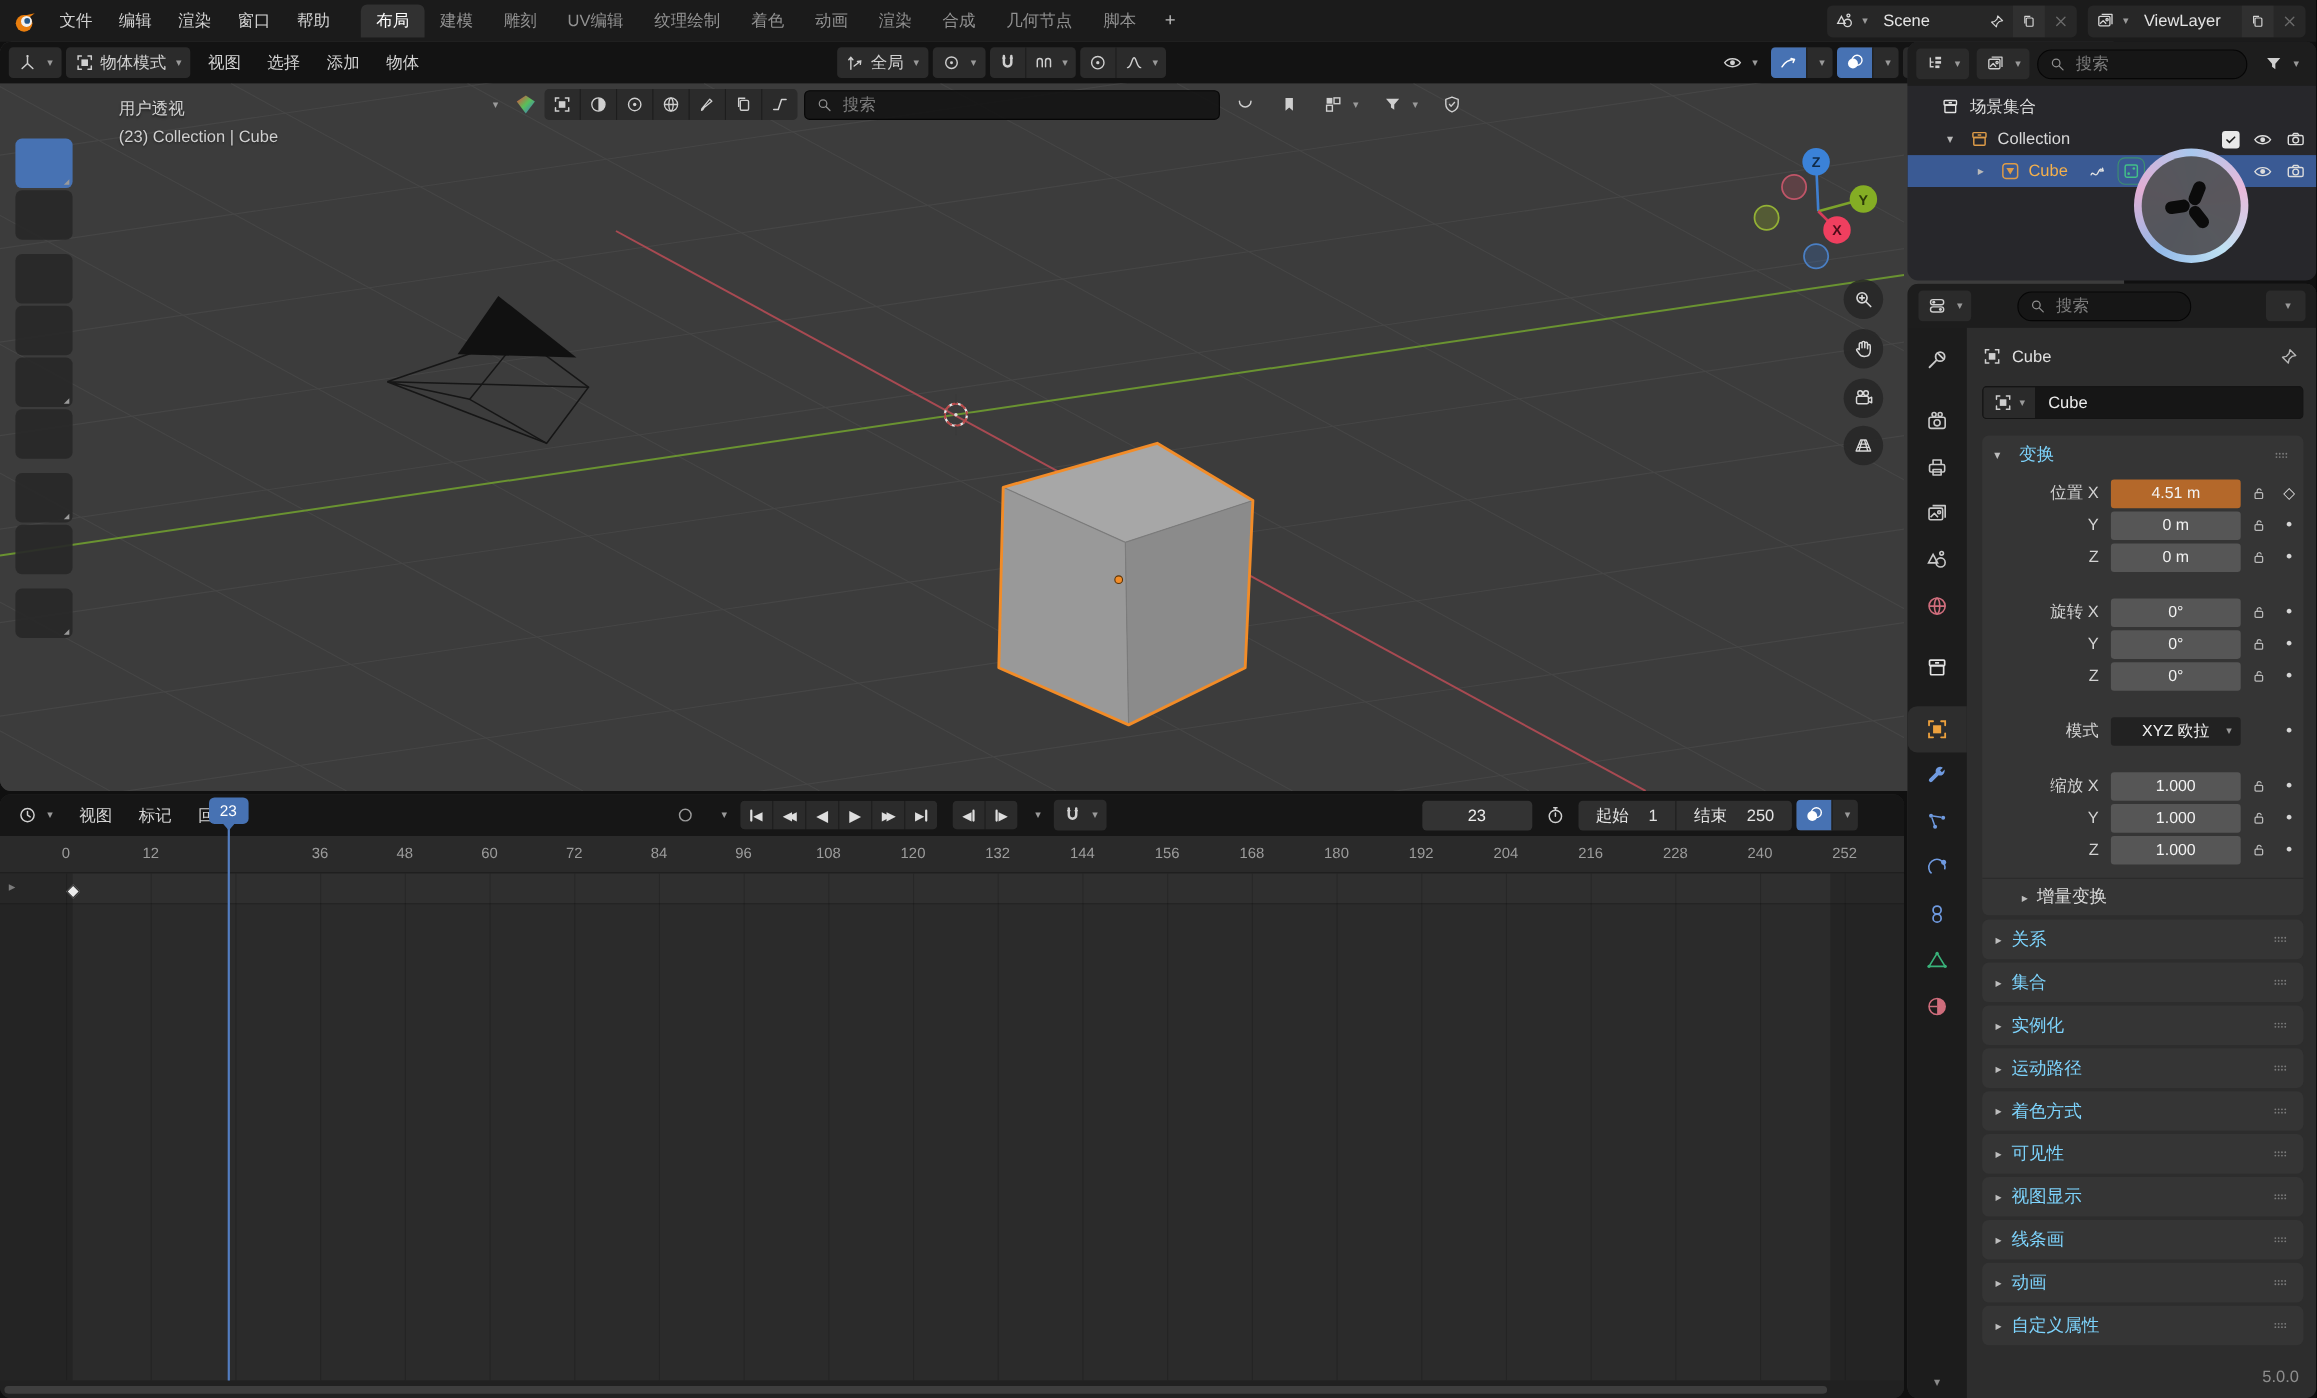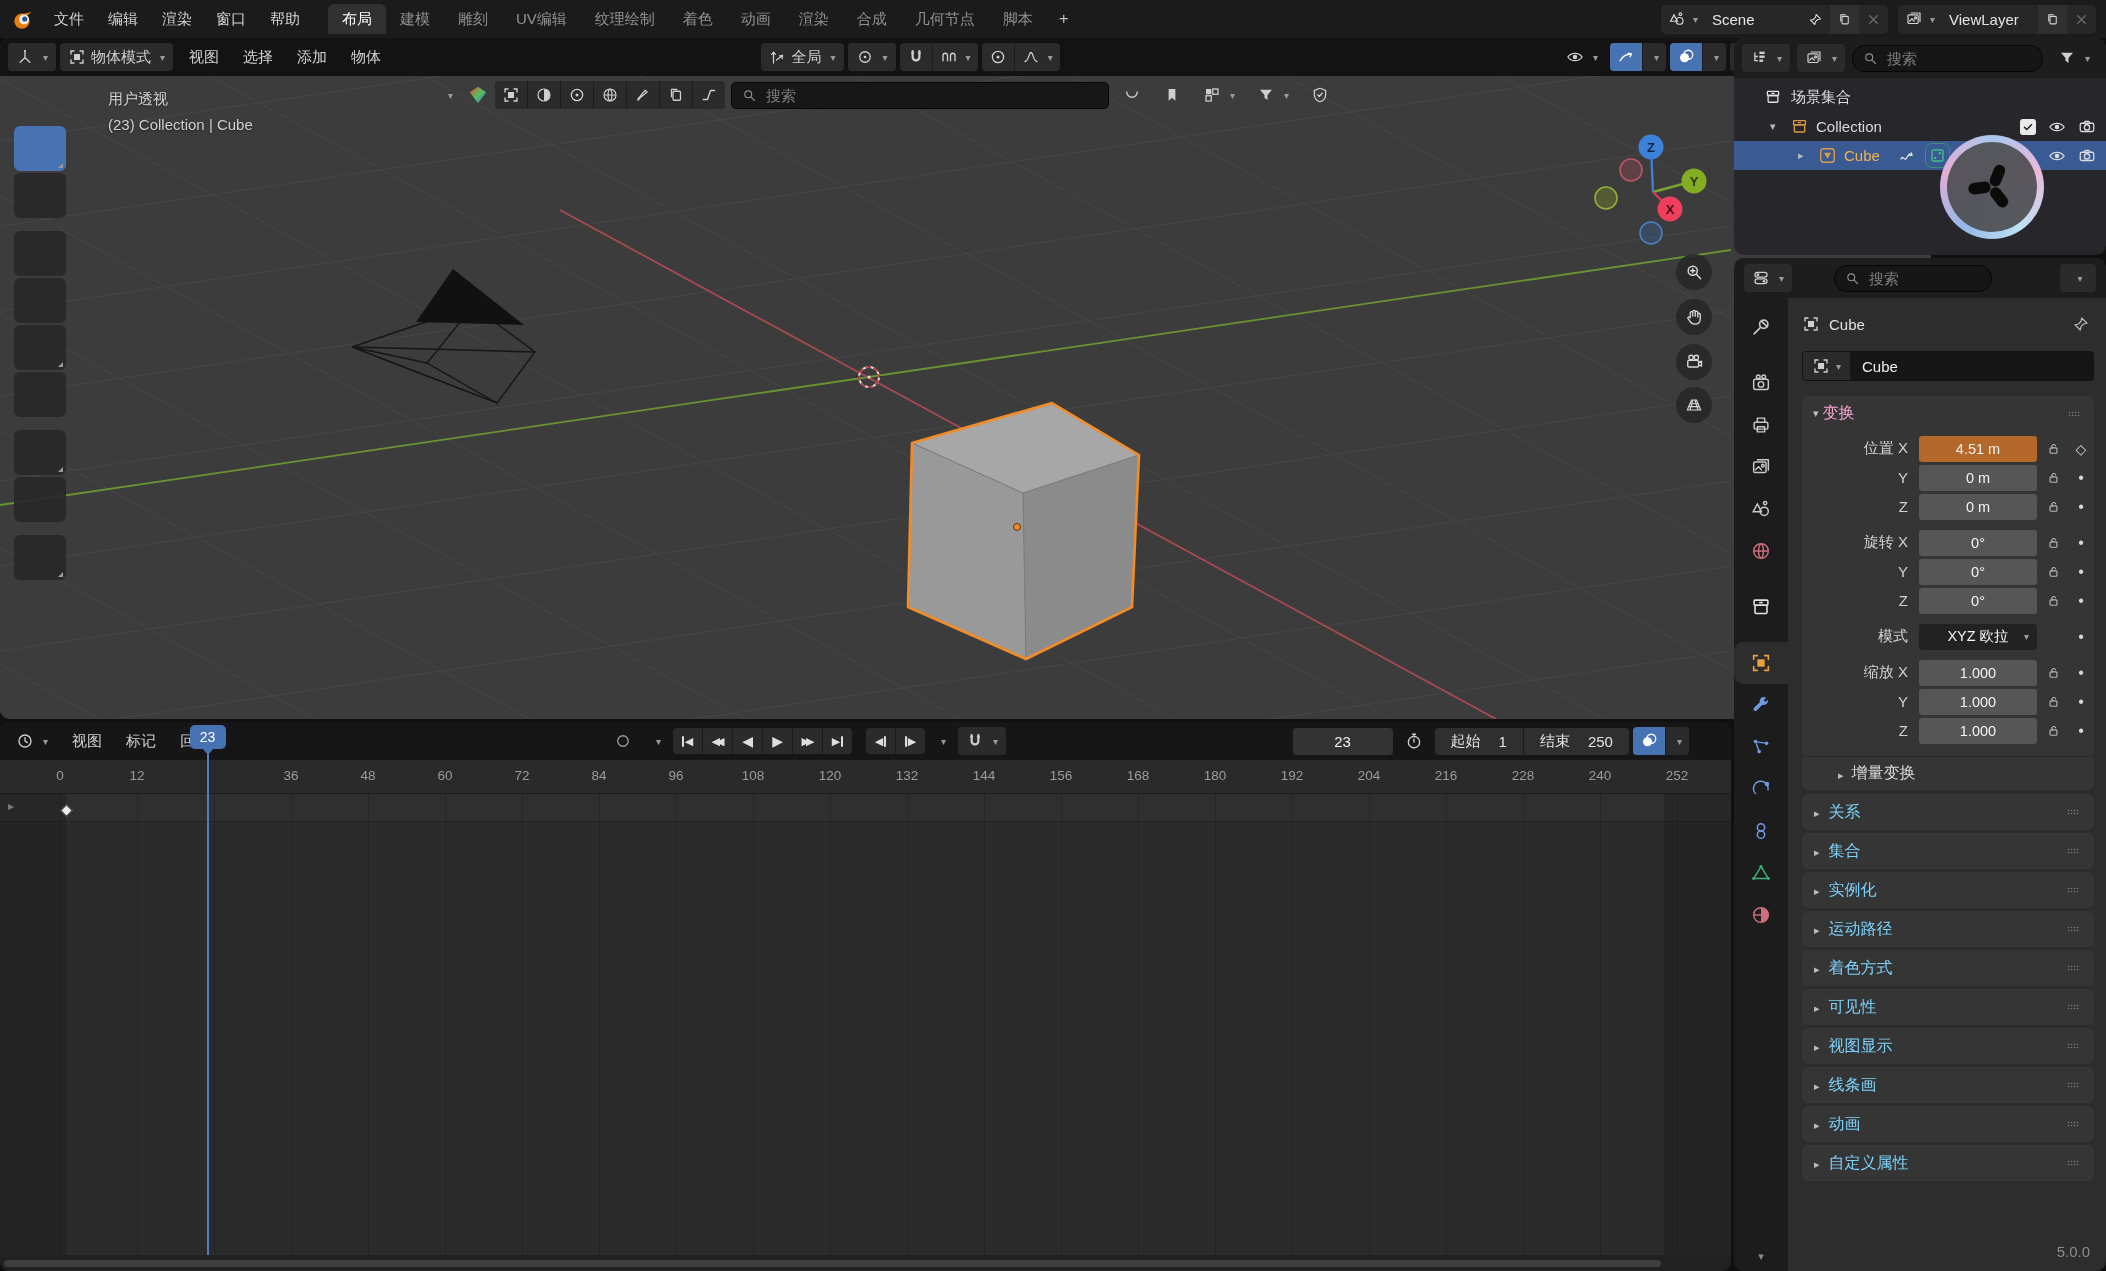--- a/index.html
+++ b/index.html
@@ -121,26 +121,26 @@
   .ptab svg{width:22px;height:22px;}
   .ptab-more{margin-top:auto;margin-bottom:8px;text-align:center;color:#8a8a8a;font-size:11px;}
   .ptab-more::before{content:"▾";}
   .pcontent{position:absolute;left:54px;top:40px;right:0;bottom:0;padding:12px 12px 0 14px;}
   .breadcrumb{display:flex;align-items:center;gap:9px;color:#e0e0e0;position:relative;height:28px;}
   .breadcrumb .pin{position:absolute;right:4px;color:#b5b5b5;}
   .name-field{display:flex;height:30px;border-radius:4px;overflow:hidden;border:1px solid #141414;margin-top:13px;background:#161616;}
   .name-field .iseg{width:47px;background:#2a2a2a;display:flex;align-items:center;justify-content:center;gap:2px;color:#cfcfcf;flex:none;}
   .name-field .nval{flex:1;display:flex;align-items:center;padding-left:12px;color:#ededed;}
   .panel{background:#353535;border-radius:6px;margin-top:15px;}
-  .phead{height:35px;display:flex;align-items:center;padding:0 11px;gap:4px;color:#f9a8d4;font-size:16px;}
+  .phead{height:35px;display:flex;align-items:center;padding:0 11px;gap:17px;color:#7dd3fc;font-size:16px;}
   .phead .exp{color:#bdbdbd;font-size:11px;} .phead .exp::before{content:"▾";}
   .grip{margin-left:auto;color:#7c7c7c;}
   .trows{padding:2px 10px 12px 6px;}
   .trow{display:flex;align-items:center;height:27px;margin-top:2px;}
-  .trow.gap{margin-top:9px;}
+  .trow.gap{margin-top:23px;}
   .tlabel{width:100px;text-align:right;margin-right:11px;color:#d2d2d2;flex:none;}
   .tfield{width:118px;height:26px;background:#565656;border-radius:3px;display:flex;align-items:center;justify-content:center;color:#f2f2f2;font-size:14.5px;position:relative;flex:none;}
   .trow.keyed .tfield{background:#b4682a;}
   .trow.dropdown .tfield{background:#222;}
   .trow.dropdown .tfield::after{content:"▾";font-size:10px;color:#9a9a9a;position:absolute;right:8px;}
   .cell-lock{width:32px;display:flex;justify-content:center;color:#b9b9b9;flex:none;}
   .cell-anim{width:24px;display:flex;justify-content:center;color:#d6d6d6;flex:none;}
   .cell-anim::before{content:"•";font-size:16px;}
   .trow.keyed .cell-anim::before{content:"◇";font-size:14px;}
   .subpanel{height:34px;display:flex;align-items:center;gap:8px;padding-left:36px;border-top:1px solid #2b2b2b;color:#dcdcdc;font-size:16px;}

